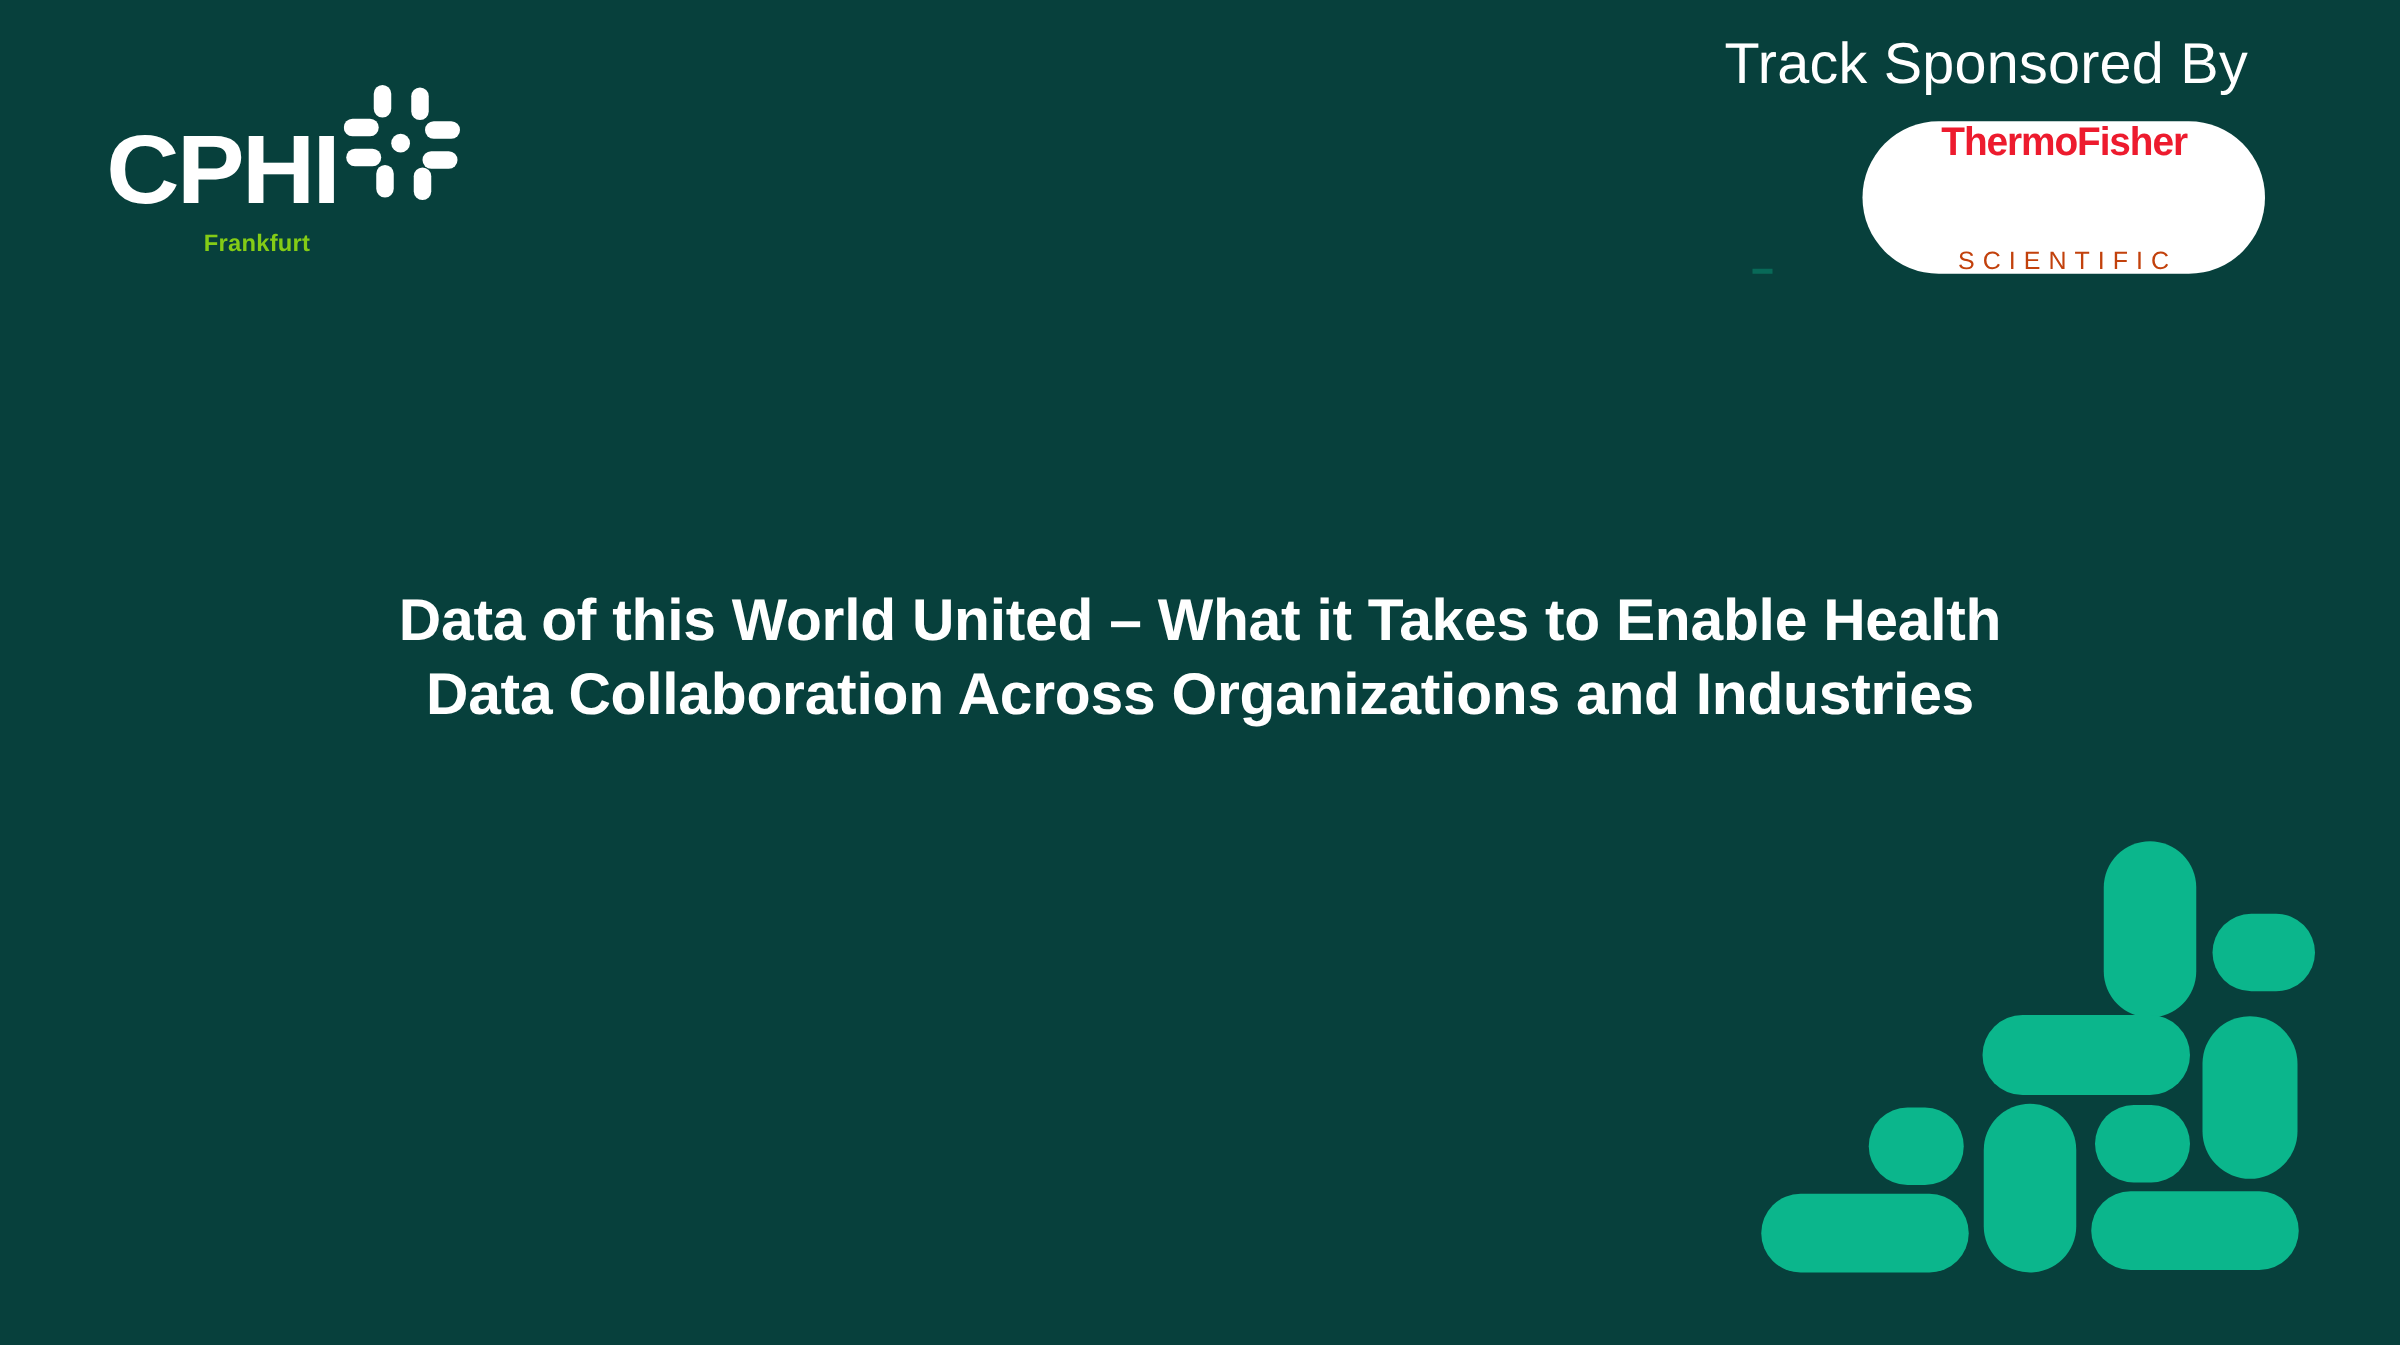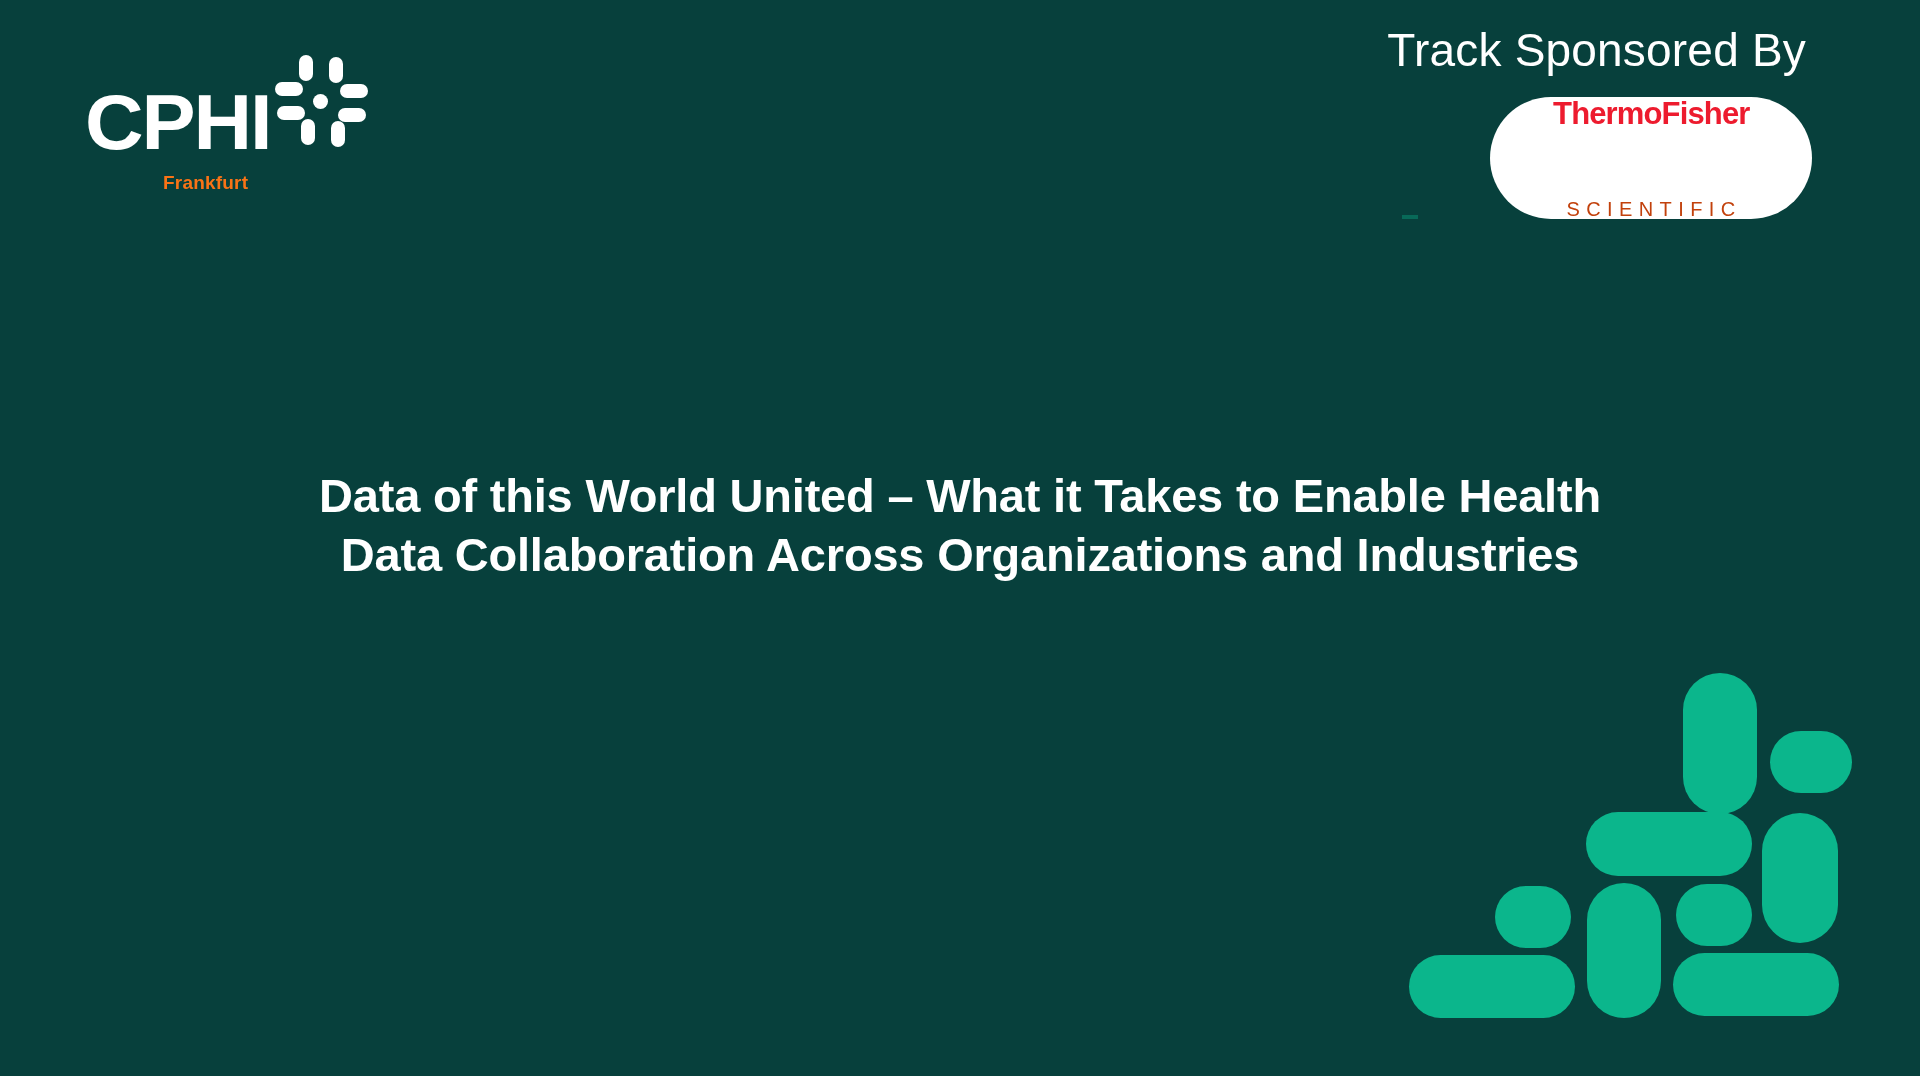--- a/index.html
+++ b/index.html
@@ -16,21 +16,21 @@
     width: 1920px;
     height: 1076px;
     background: #07403c;
     overflow: hidden;
   }
 
   
   #cphi-logo {
     position: absolute;
     left: 85px;
-    top: 55px;
+    top: 68px;
     width: 300px;
     height: 145px;
   }
   #cphi-wordmark {
     position: absolute;
     left: 0;
     top: 28px;
     font-family: "Liberation Sans", sans-serif;
     font-weight: bold;
     font-size: 78px;
@@ -48,40 +48,40 @@
     height: 92px;
   }
   #cphi-sublabel {
     position: absolute;
     left: 78px;
     top: 117px;
     font-family: "Liberation Sans", sans-serif;
     font-weight: bold;
     font-size: 19px;
     letter-spacing: 0.2px;
-    color: #f97316;
+    color: #84cc16;
   }
 
   
   #sponsor-block {
     position: absolute;
     right: 108px;
     top: 25px;
     width: 440px;
     text-align: center;
   }
   #sponsor-caption {
     font-family: "Liberation Sans", sans-serif;
     font-weight: normal;
     font-size: 46px;
     letter-spacing: 0.2px;
     color: #ffffff;
     line-height: 1.1;
     white-space: nowrap;
-    text-align: right;
+    text-align: center;
     padding-right: 6px;
   }
   #sponsor-logo-pill {
     margin-top: 21px;
     margin-left: auto;
     width: 322px;
     height: 122px;
     background: #ffffff;
     border-radius: 61px;
     display: flex;

